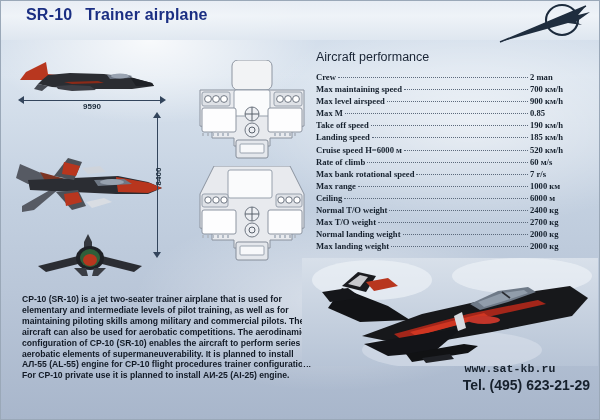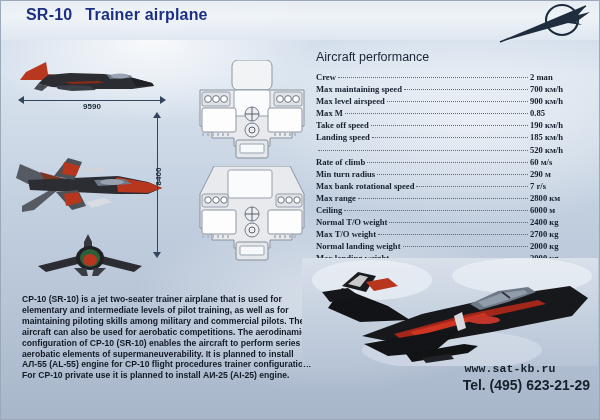--- a/index.html
+++ b/index.html
@@ -264,42 +264,38 @@
           <span class="k">Take off speed</span>
           <span class="dots"></span>
           <span class="v">190 км/h</span>
         </div>
         <div class="row">
           <span class="k">Landing speed</span>
           <span class="dots"></span>
           <span class="v">185 км/h</span>
         </div>
         <div class="row">
+          <span class="k">Cruise speed H=6000 м</span>
           <span class="dots"></span>
           <span class="v">520 км/h</span>
         </div>
         <div class="row">
           <span class="k">Rate of climb</span>
           <span class="dots"></span>
           <span class="v">60 м/s</span>
         </div>
         <div class="row">
-          <span class="k">Min turn radius</span>
-          <span class="dots"></span>
-          <span class="v">290 м</span>
-        </div>
-        <div class="row">
           <span class="k">Max bank rotational speed</span>
           <span class="dots"></span>
           <span class="v">7 r/s</span>
         </div>
         <div class="row">
           <span class="k">Max range</span>
           <span class="dots"></span>
-          <span class="v">2800 км</span>
+          <span class="v">1000 км</span>
         </div>
         <div class="row">
           <span class="k">Ceiling</span>
           <span class="dots"></span>
           <span class="v">6000 м</span>
         </div>
         <div class="row">
           <span class="k">Normal T/O weight</span>
           <span class="dots"></span>
           <span class="v">2400 кg</span>

